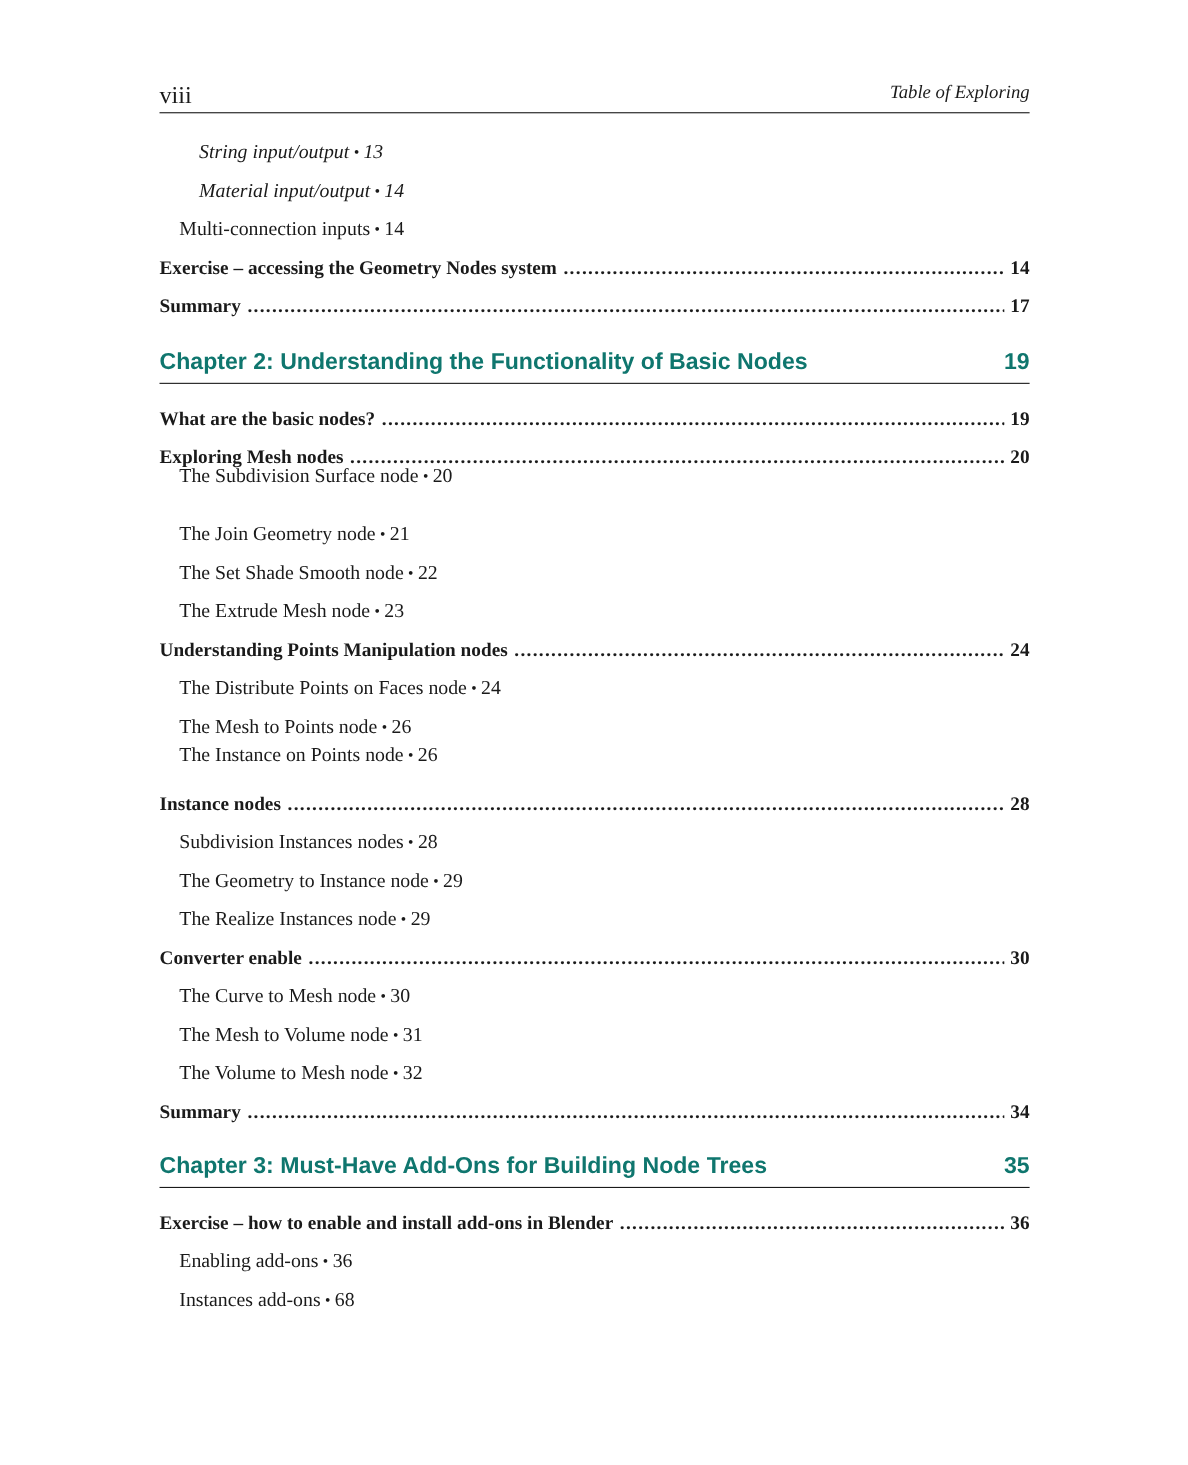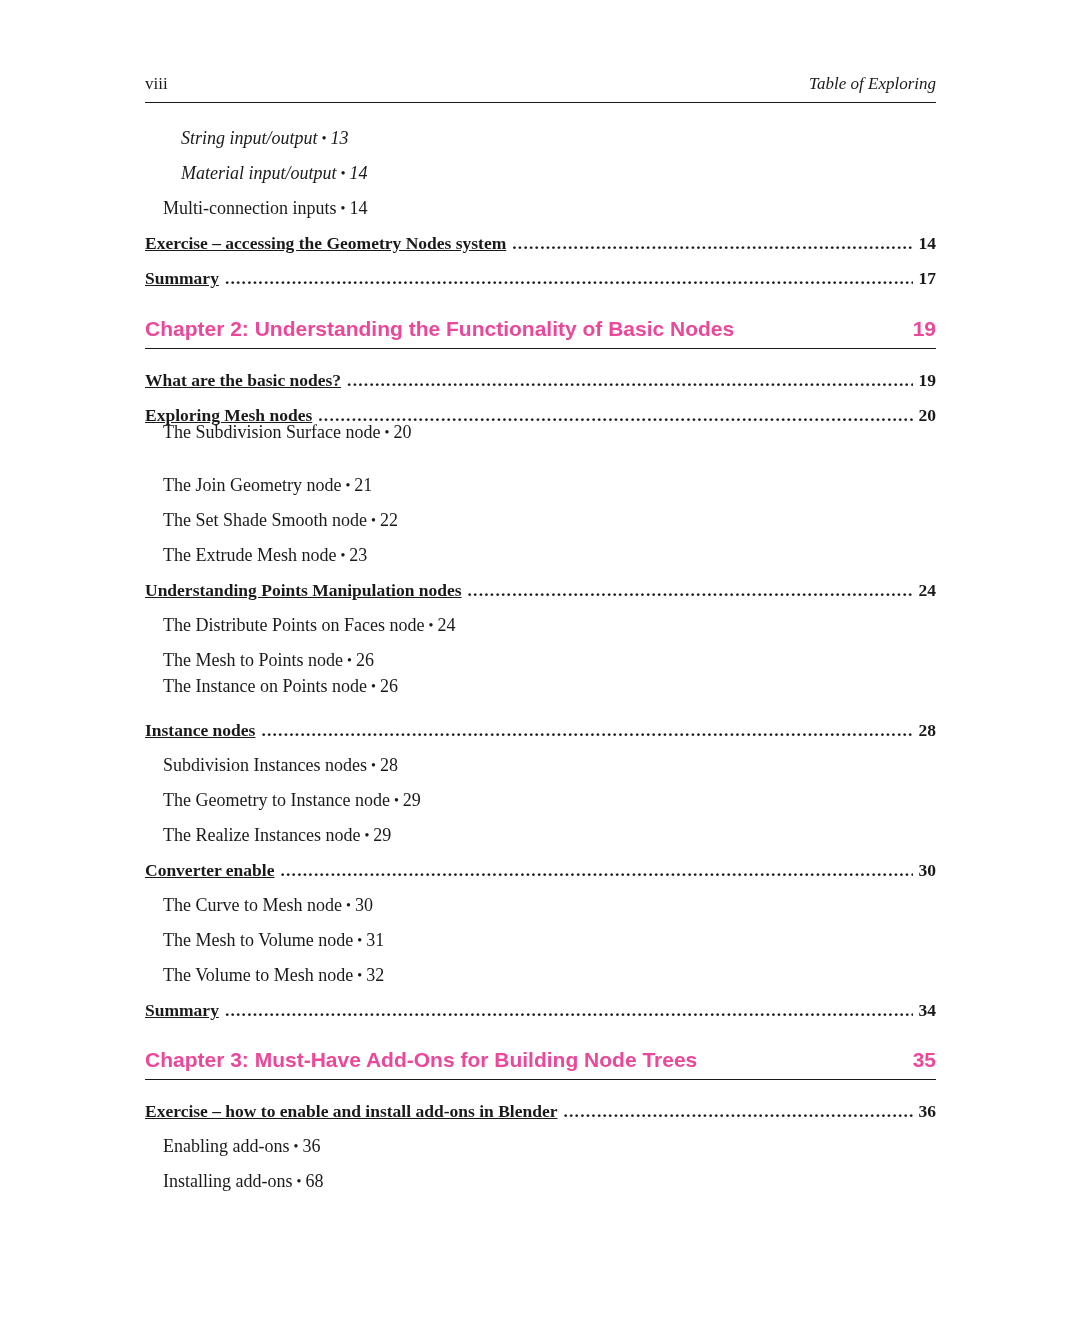--- a/index.html
+++ b/index.html
@@ -26,21 +26,21 @@
       top: 72px;
       left: 0;
       width: 791px;
       height: 30px;
       border-bottom: 1.3px solid #1a1a1a;
     }
     .running-head .folio {
       position: absolute;
       left: 0;
       top: 2px;
-      font-size: 17px;
+      font-size: 22px;
       font-family: "Liberation Serif", serif;
     }
     .running-head .section {
       position: absolute;
       right: 0;
       top: 2px;
       font-size: 17px;
       font-style: italic;
       font-family: "Liberation Serif", serif;
     }
@@ -54,21 +54,21 @@
       white-space: nowrap;
     }
     .toc-sub { padding-left: 18px; }
     .toc-subsub { padding-left: 36px; font-style: italic; }
     .toc-main {
       display: flex;
       align-items: baseline;
       font-weight: bold;
       font-size: 17.5px;
     }
-    .toc-main .title { flex: 0 0 auto; text-decoration: underline; }
+    .toc-main .title { flex: 0 0 auto; }
     .toc-main .leader {
       flex: 1 1 auto;
       overflow: hidden;
       margin: 0 6px 0 6px;
       letter-spacing: 1px;
       color: #1a1a1a;
     }
     .toc-main .leader::before {
       content: "....................................................................................................................................................................................................................................................";
       letter-spacing: 1.2px;
@@ -78,21 +78,21 @@
     .chapter {
       position: absolute;
       left: 0;
       width: 791px;
       height: 34px;
       border-bottom: 1.3px solid #1a1a1a;
       font-family: "Liberation Sans", "DejaVu Sans", sans-serif;
       font-size: 21px;
       font-weight: bold;
       line-height: 30px;
-      color: #ec4899;
+      color: #0f766e;
     }
     .chapter .ch-title { position: absolute; left: 0; top: 0; }
     .chapter .ch-page { position: absolute; right: 0; top: 0; }
   </style>
 </head>
 <body>
 
 <div class="page">
 
   <div class="running-head">
@@ -202,16 +202,16 @@
 
   <div class="toc-line toc-main" style="top:1099px">
     <span class="title">Exercise – how to enable and install add-ons in Blender</span>
       <span class="leader"></span>
       <span class="pg">36</span>
   </div>
   <div class="toc-line toc-sub" style="top:1134px">
     <span>Enabling add-ons</span><span class="bullet">•</span><span>36</span>
   </div>
   <div class="toc-line toc-sub" style="top:1169px">
-    <span>Installing add-ons</span><span class="bullet">•</span><span>68</span>
+    <span>Instances add-ons</span><span class="bullet">•</span><span>68</span>
   </div>
 
 </div>
 
 </body></html>

